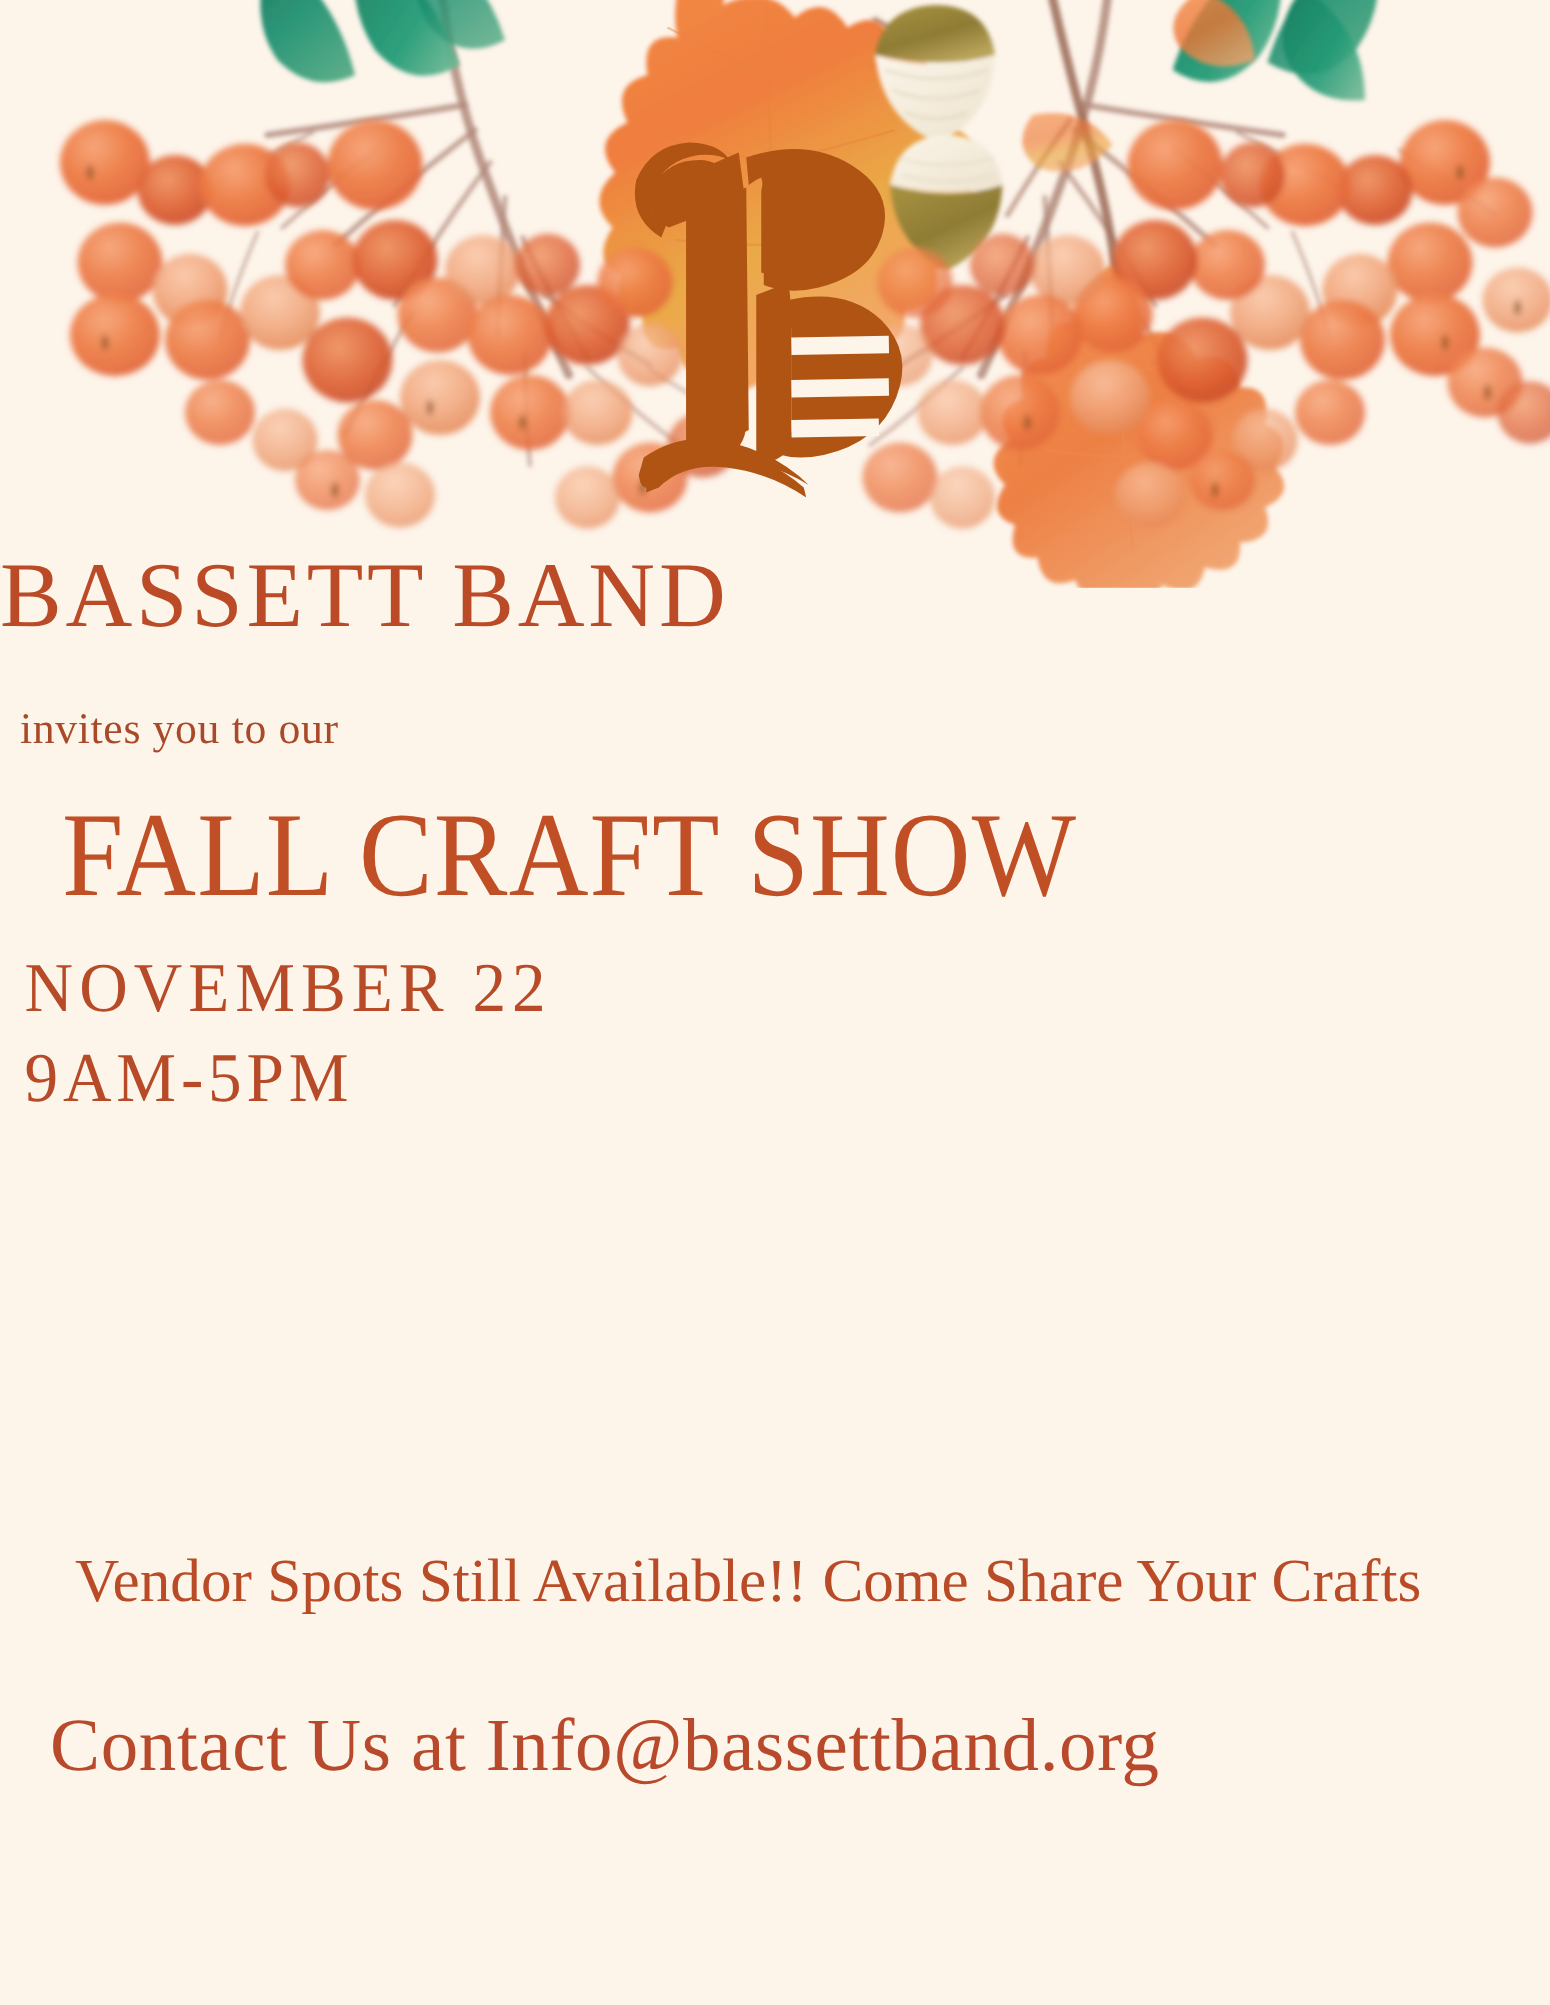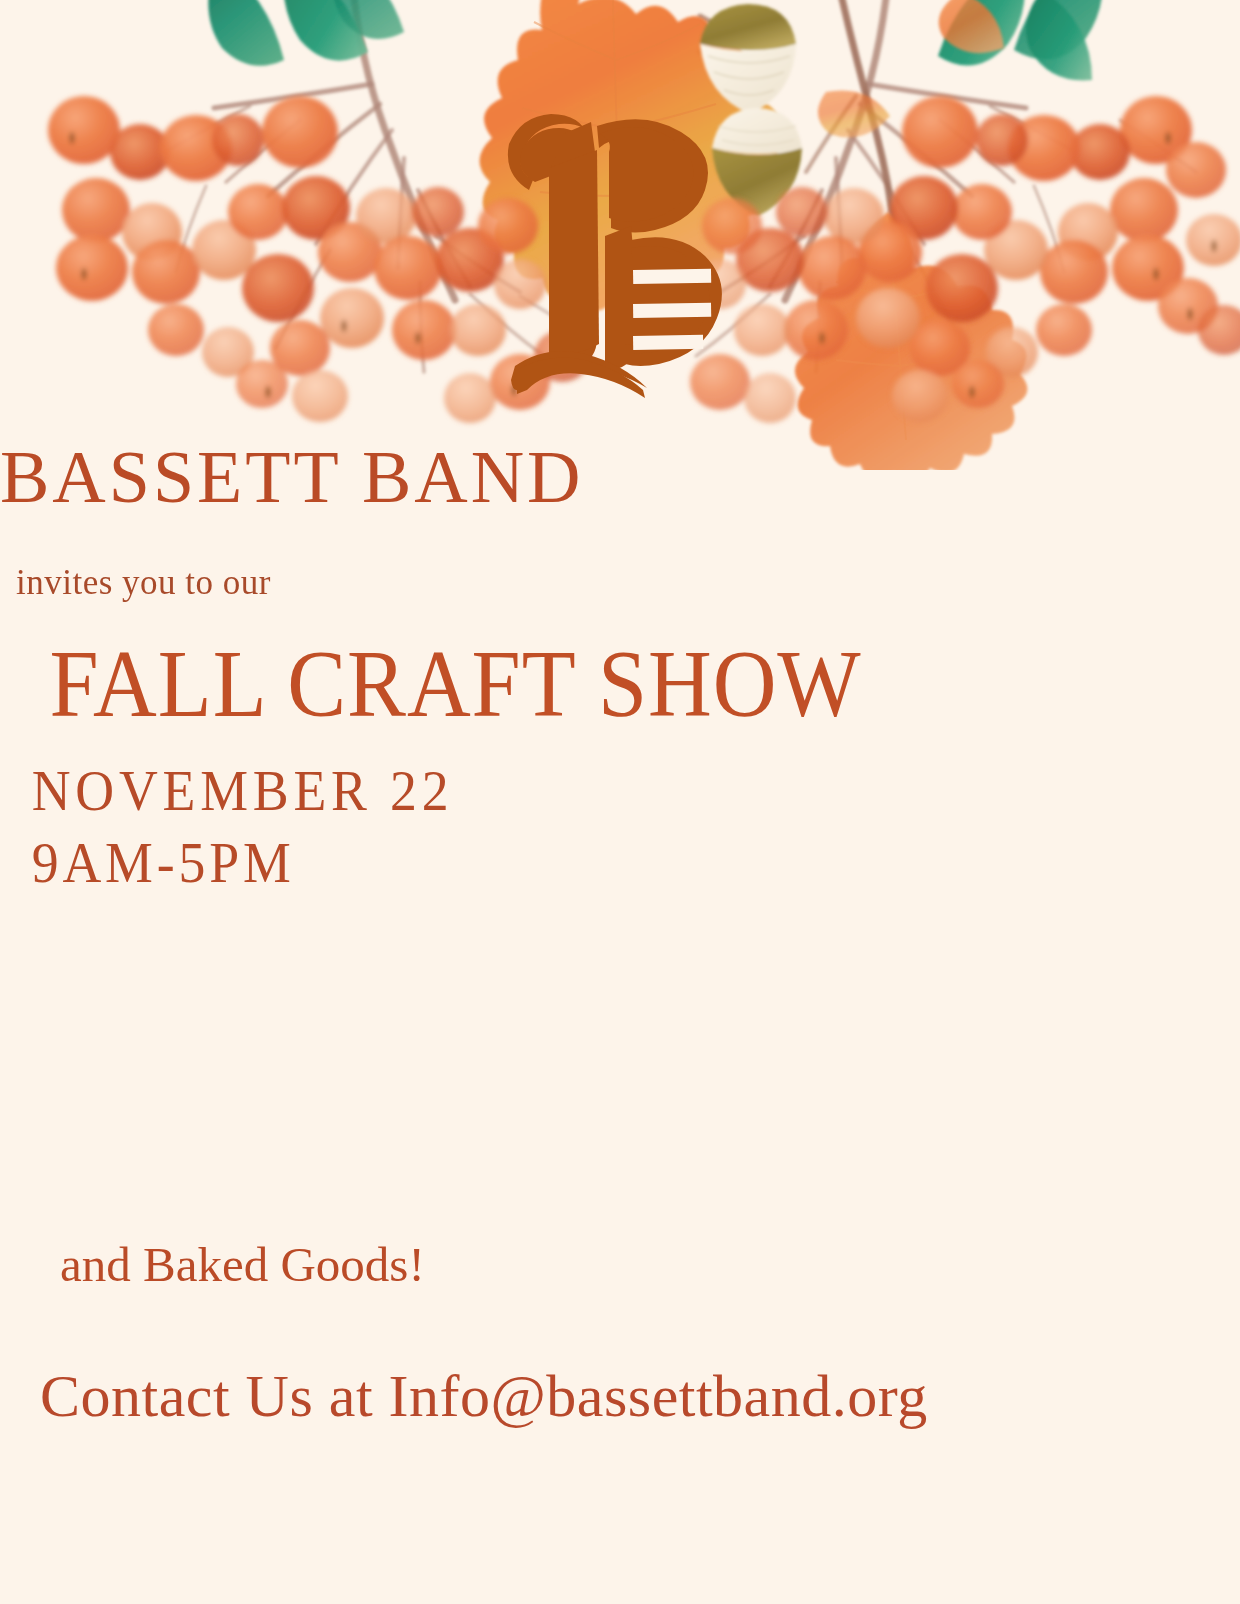--- a/index.html
+++ b/index.html
@@ -85,21 +85,20 @@
     color: #C14F26;
     letter-spacing: 1px;
     transform: scaleX(0.92);
   }
 
   .date-block {
     position: absolute;
     left: 0;
     width: 984px;
     color: #B74B28;
-    margin-left: 12px;
   }
   .date-block-1 { top: 755px; }
   .date-block-2 { top: 1000px; }
 
   .date-line {
     font-size: 56px;
     line-height: 72px;
     letter-spacing: 5px;
     transform: scaleX(0.96);
   }
@@ -460,19 +459,19 @@
 
     <div class="event-title">FALL CRAFT SHOW</div>
 
     <div class="date-block date-block-1">
       <div class="date-line">NOVEMBER 22</div>
       <div class="time-line">9AM-5PM</div>
     </div>
 
 
     <div class="vendor">
-      <span class="vendor-line-2">and Baked Goods!</span>
+      <span>Vendor Spots Still Available!! Come Share Your Crafts</span>
     </div>
 
     <div class="contact">Contact Us at Info@bassettband.org</div>
 
   </div>
 </div>
 
 </body></html>

